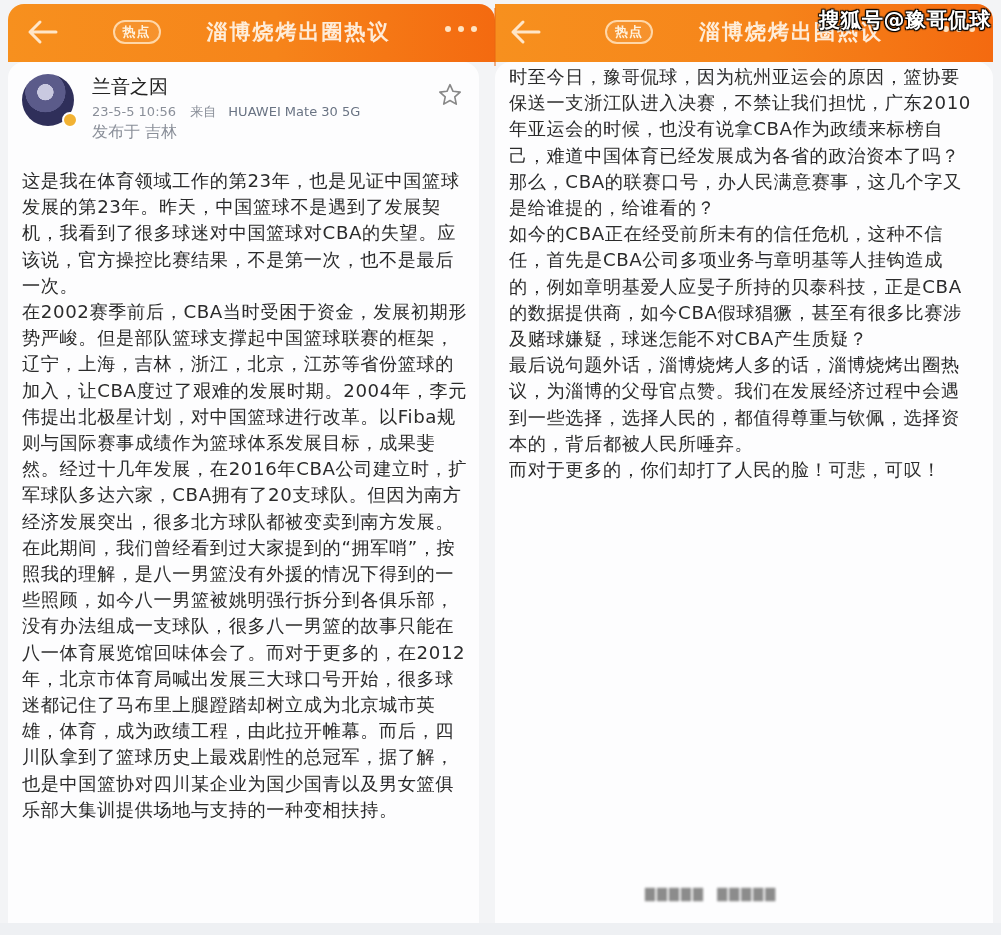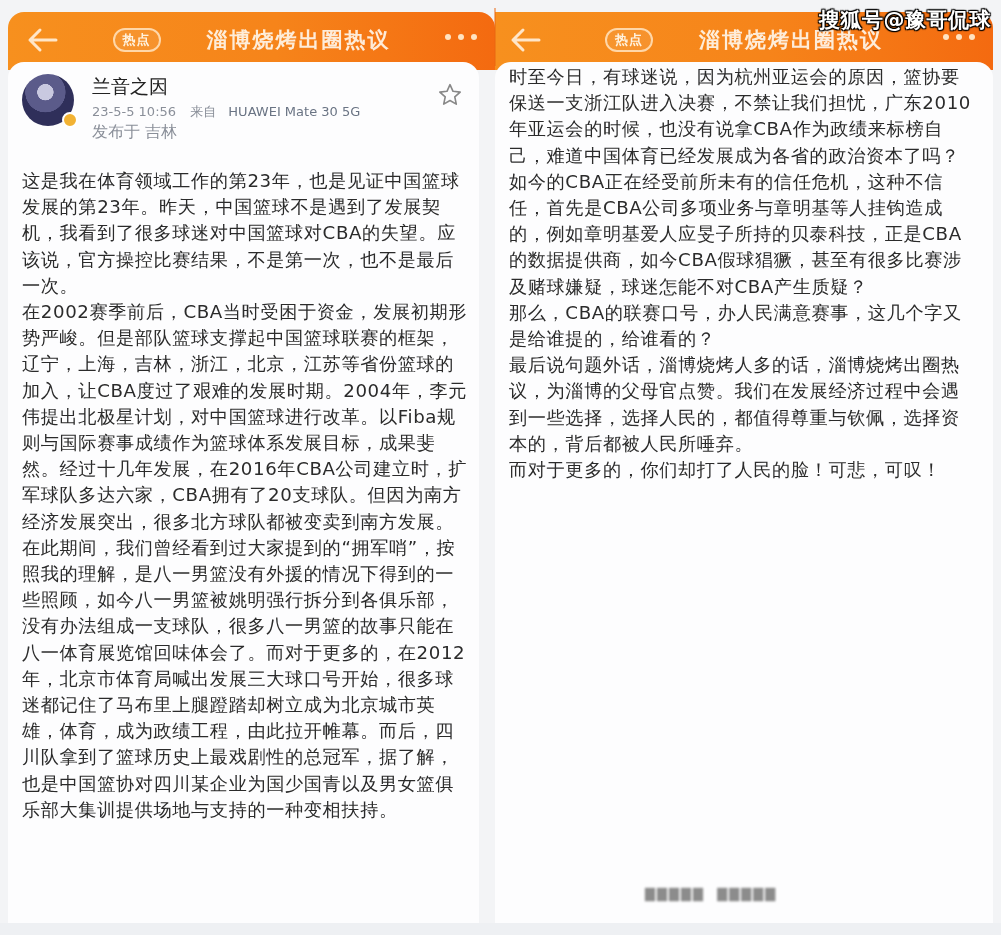--- a/index.html
+++ b/index.html
@@ -7,21 +7,21 @@
       width: 1001px; height: 935px; overflow: hidden;
       background: #ffffff;
       font-family: "DejaVu Sans", "Liberation Sans", sans-serif;
       position: relative;
     }
     .screens { position: absolute; left: 0; top: 0; width: 1001px; height: 935px; display: flex; }
     .panel { position: relative; height: 935px; overflow: hidden; background: #f3f4f6; }
     .panel.left { width: 495px; }
     .panel.right { width: 506px; }
     .topbar {
-      position: absolute; left: 0; top: 12px; right: 0; height: 58px;
+      position: absolute; left: 0; top: 4px; right: 0; height: 58px;
       background: linear-gradient(90deg, #f7901e 0%, #f6841a 55%, #f46a10 100%);
       border-radius: 16px 16px 0 0;
     }
     .panel.left .topbar { left: 8px; right: 0; }
     .panel.right .topbar { left: 0; right: 8px; border-radius: 0 16px 0 0; }
     .back-icon { position: absolute; left: 18px; top: 14px; width: 32px; height: 28px; }
     .panel.right .back-icon { left: 14px; }
     .hot-title { position: absolute; left: 0; right: 0; top: 14px; display: flex; justify-content: center; align-items: center; gap: 10px; }
     .hot-badge {
       border: 2px solid #ffd7a8; border-radius: 12px; padding: 1px 8px;
@@ -132,23 +132,23 @@
       </div>
       <div class="more-icon">
           <span></span>
           <span></span>
           <span></span>
         </div>
     </div>
 
     <div class="card">
       <div class="post-text">
-        <p>时至今日，有球迷说，因为杭州亚运会的原因，篮协要保送一支浙江队进入决赛，不禁让我们担忧，广东2010年亚运会的时候，也没有说拿CBA作为政绩来标榜自己，难道中国体育已经发展成为各省的政治资本了吗？</p>
+        <p>时至今日，豫哥侃球，因为杭州亚运会的原因，篮协要保送一支浙江队进入决赛，不禁让我们担忧，广东2010年亚运会的时候，也没有说拿CBA作为政绩来标榜自己，难道中国体育已经发展成为各省的政治资本了吗？</p>
+        <p>那么，CBA的联赛口号，办人民满意赛事，这几个字又是给谁提的，给谁看的？</p>
         <p>如今的CBA正在经受前所未有的信任危机，这种不信任，首先是CBA公司多项业务与章明基等人挂钩造成的，例如章明基爱人应旻子所持的贝泰科技，正是CBA的数据提供商，如今CBA假球猖獗，甚至有很多比赛涉及赌球嫌疑，球迷怎能不对CBA产生质疑？</p>
-        <p>那么，CBA的联赛口号，办人民满意赛事，这几个字又是给谁提的，给谁看的？</p>
         <p>最后说句题外话，淄博烧烤人多的话，淄博烧烤出圈热议，为淄博的父母官点赞。我们在发展经济过程中会遇到一些选择，选择人民的，都值得尊重与钦佩，选择资本的，背后都被人民所唾弃。</p>
         <p>而对于更多的，你们却打了人民的脸！可悲，可叹！</p>
       </div>
       <div class="footer-blur">▇▇▇▇▇&nbsp;&nbsp;▇▇▇▇▇</div>
     </div>
     <div class="divider-foot"></div>
   </div>
 
   <div class="seam"></div>
 </div>

